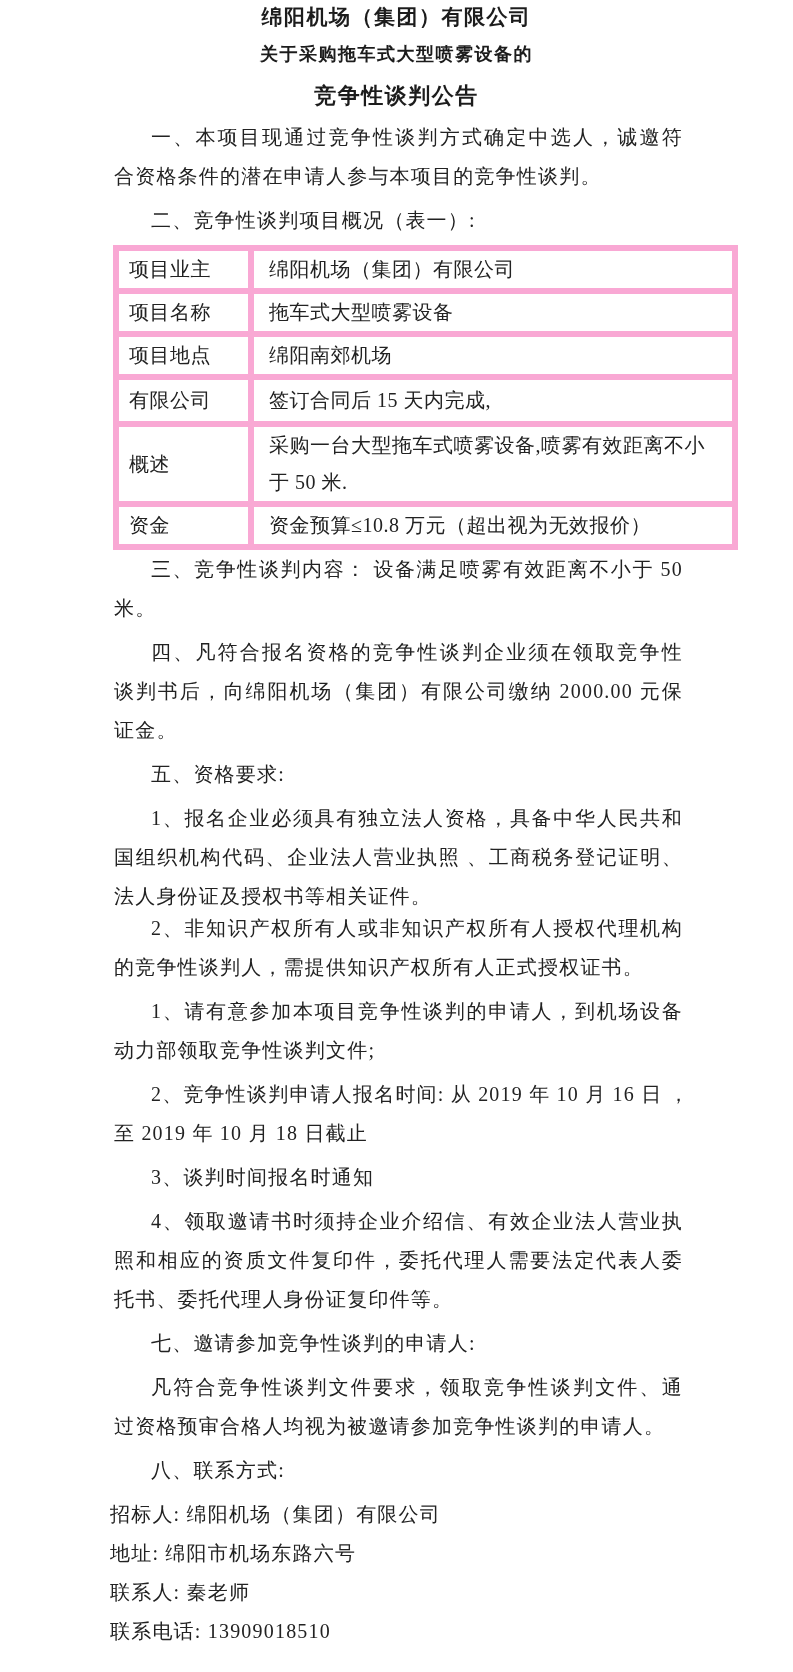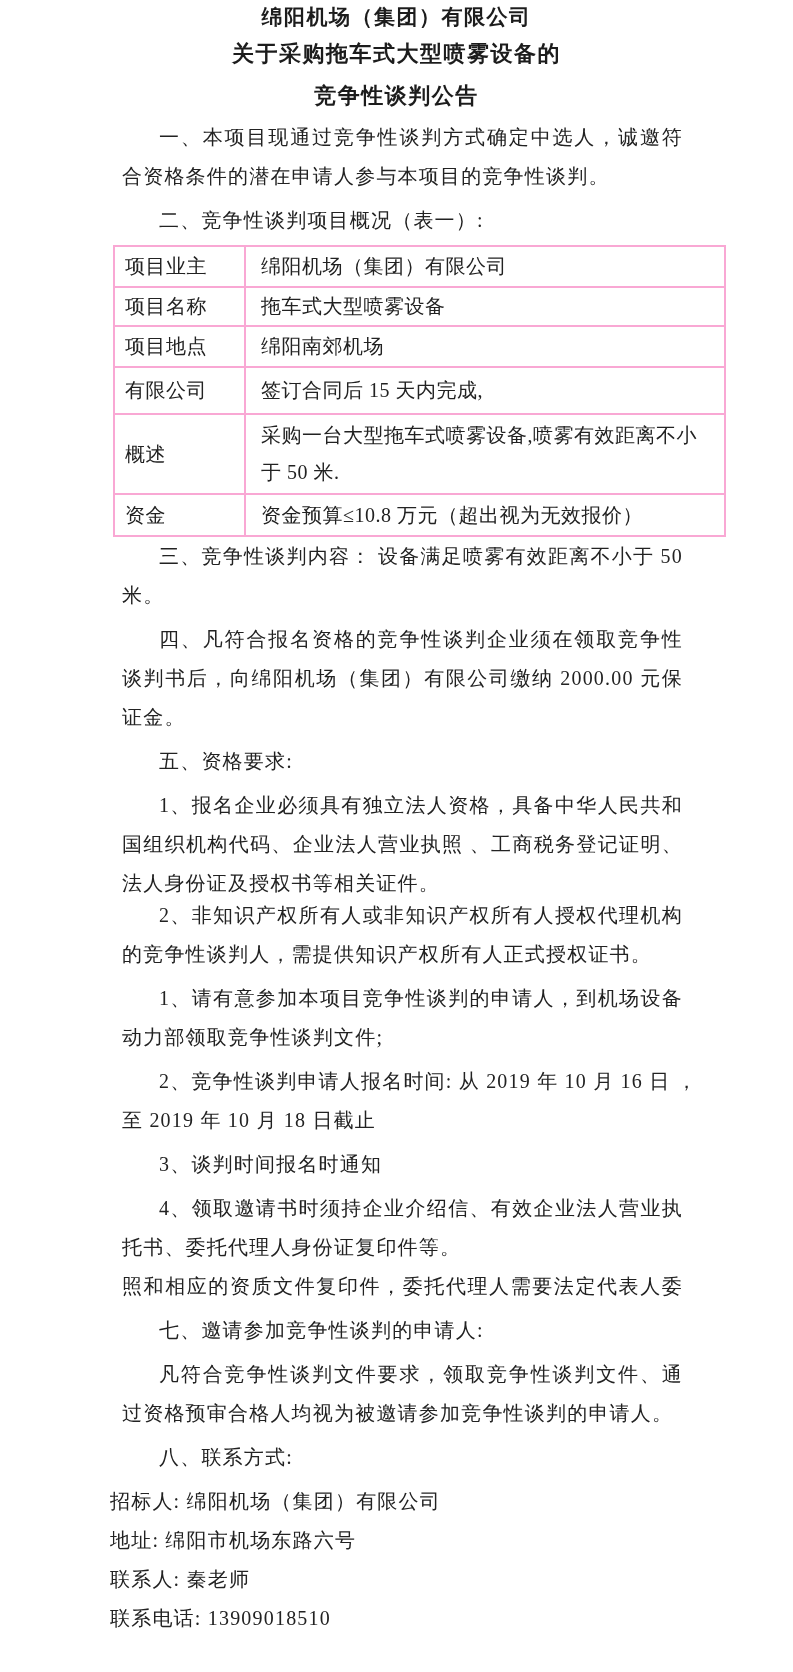--- a/index.html
+++ b/index.html
@@ -9,38 +9,38 @@
     font-family:"Liberation Serif","DejaVu Serif",serif;
   }
   .page{width:793px;height:1672px;position:relative;}
   .doc{padding:0 110px;}
   
   .title{
     text-align:center;font-weight:bold;letter-spacing:1.5px;
     font-size:21px;color:#1c1c1c;
   }
   .title-1{height:34px;line-height:34px;}
-  .title-2{height:40px;line-height:40px;font-size:22px;}
+  .title-2{height:40px;line-height:40px;font-size:18px;}
   .title-3{height:44px;line-height:44px;font-size:22px;}
   
-  .para{margin:0 0 5px 12px;}
+  .para{margin:0 0 5px 4px;}
   .para.tight{margin-top:-12px;}
   .bline{
     font-size:20px;line-height:39px;letter-spacing:1.2px;
     white-space:nowrap;color:#222;
   }
   .bline.fill{text-align:justify;text-align-last:justify;}
   .bline.indent{padding-left:37px;}
   
   table.info{
     border-collapse:collapse;table-layout:fixed;
     width:570px;margin:1px 0 0 3px;
   }
   table.info td{
-    border:2px solid #f9a8d4;
+    border:6px solid #f9a8d4;
     font-size:20px;letter-spacing:0.5px;color:#222;
     vertical-align:middle;overflow:hidden;
   }
   td.c1{width:115px;padding:0 4px 0 10px;}
   td.c2{width:455px;padding:0 8px 0 15px;line-height:37px;}
   tr.r1{height:41px;} tr.r2{height:24px;} tr.r3{height:41px;}
   tr.r4{height:47px;} tr.r5{height:80px;} tr.r6{height:42px;}
   
   .contact .bline{line-height:39px;}
 </style>
@@ -121,22 +121,22 @@
         </div>
         <div class="para">
           <div class="bline indent fill">2、竞争性谈判申请人报名时间: 从 2019 年 10 月 16 日 ，</div>
           <div class="bline">至 2019 年 10 月 18 日截止</div>
         </div>
         <div class="para">
           <div class="bline indent">3、谈判时间报名时通知</div>
         </div>
         <div class="para">
           <div class="bline indent fill">4、领取邀请书时须持企业介绍信、有效企业法人营业执</div>
+          <div class="bline fill">照和相应的资质文件复印件，委托代理人需要法定代表人委</div>
           <div class="bline">托书、委托代理人身份证复印件等。</div>
-          <div class="bline fill">照和相应的资质文件复印件，委托代理人需要法定代表人委</div>
         </div>
         <div class="para">
           <div class="bline indent">七、邀请参加竞争性谈判的申请人:</div>
         </div>
         <div class="para">
           <div class="bline indent fill">凡符合竞争性谈判文件要求，领取竞争性谈判文件、通</div>
           <div class="bline">过资格预审合格人均视为被邀请参加竞争性谈判的申请人。</div>
         </div>
         <div class="para">
           <div class="bline indent">八、联系方式:</div>

